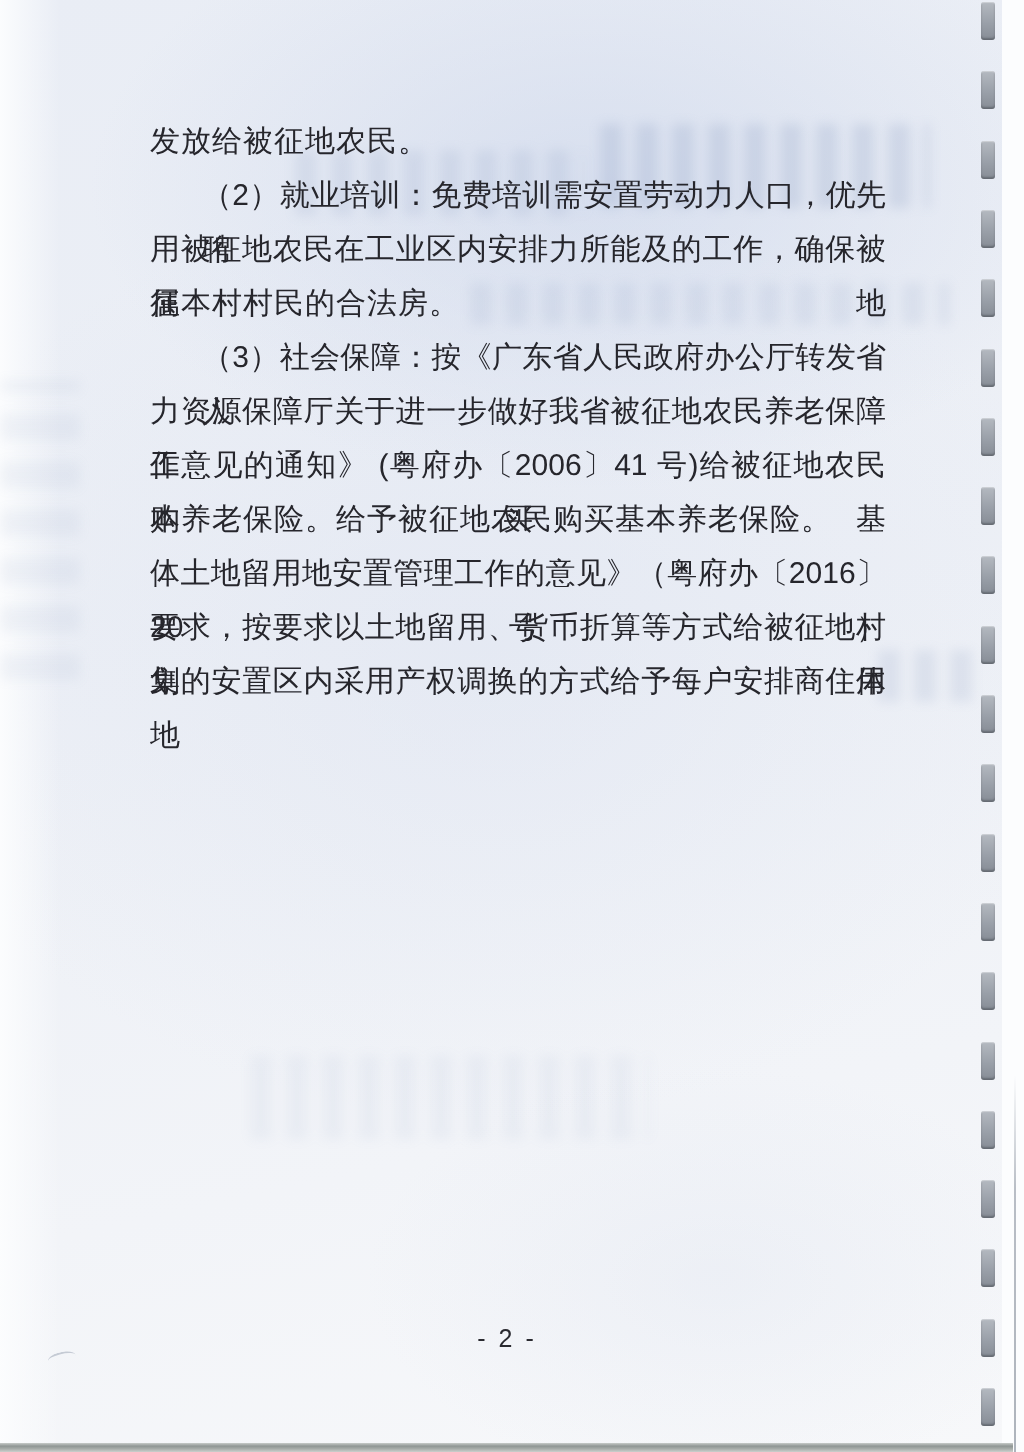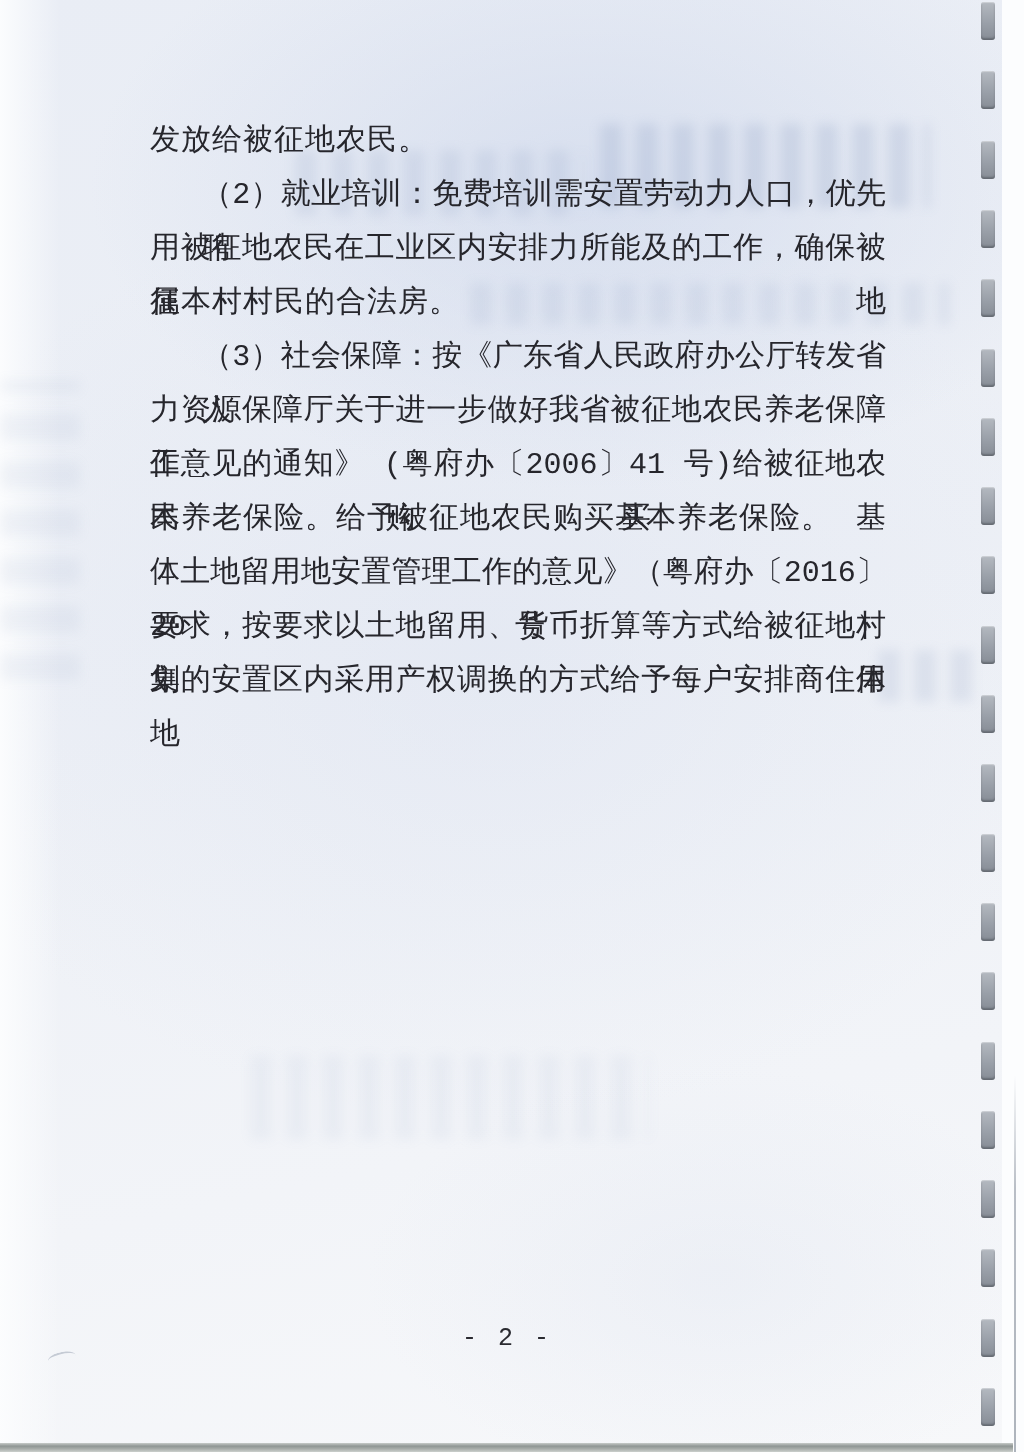--- a/index.html
+++ b/index.html
@@ -5,21 +5,21 @@
   html, body {
     margin: 0;
     padding: 0;
     background: #ffffff;
   }
   .scan {
     position: relative;
     width: 1024px;
     height: 1452px;
     overflow: hidden;
-    font-family: Liberation Mono, monospace;
+    font-family: Liberation Sans, sans-serif;
     background: #f6f7fa;
   }
   
   .paper-tint {
     position: absolute;
     inset: 0;
     background:
       radial-gradient(ellipse 720px 430px at 58% 13%, rgba(199,210,233,0.55), rgba(199,210,233,0) 70%),
       radial-gradient(ellipse 850px 650px at 48% 45%, rgba(211,219,237,0.32), rgba(211,219,237,0) 72%),
       radial-gradient(ellipse 500px 300px at 70% 88%, rgba(214,221,236,0.25), rgba(214,221,236,0) 70%),

